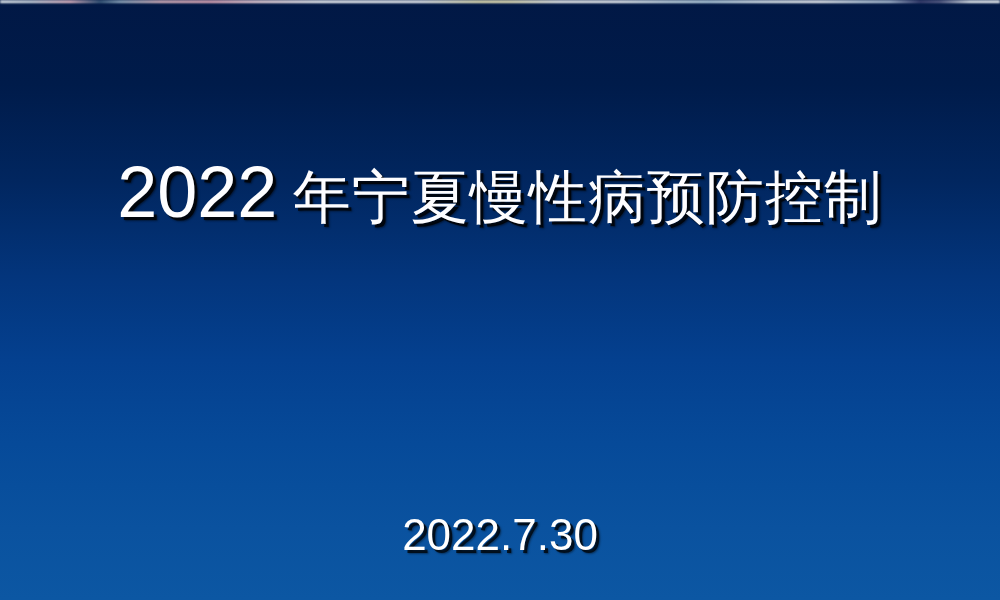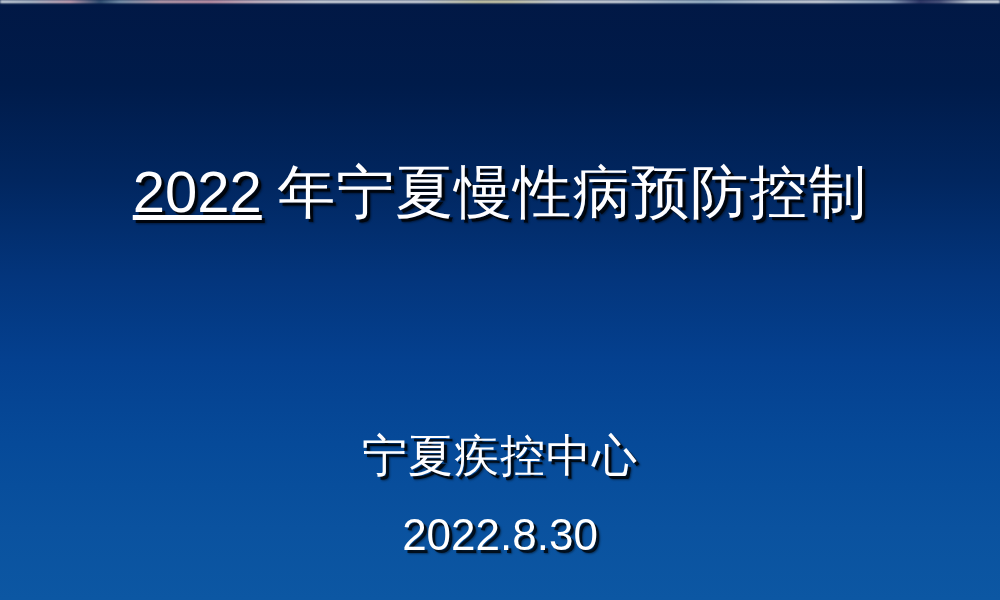--- a/index.html
+++ b/index.html
@@ -94,23 +94,22 @@
     font-size: 58px;
     line-height: 98px;
     letter-spacing: 1px;
     white-space: nowrap;
     text-shadow:
       3px 3px 0 rgba(0,0,0,0.78),
       4px 4px 2px rgba(0,0,0,0.45);
   }
   .title-line .lead-num {
     font-family: "Liberation Sans", "DejaVu Sans", sans-serif;
-    font-size: 58px;
+    font-size: 72px;
     letter-spacing: 0px;
-    text-decoration: underline;
   }
 
   #subtitle-block {
     top: 428px;
   }
   #subtitle-text {
     color: #fdfdff;
     font-size: 45px;
     line-height: 56px;
     letter-spacing: 1px;
@@ -142,21 +141,18 @@
 
   <div id="top-artifact">
     <div class="band"></div>
     <div class="fade"></div>
   </div>
 
   <div id="title-block" class="centered-block">
     <div class="title-line"><span class="lead-num">2022</span><span> 年宁夏慢性病预防控制</span></div>
   </div>
 
-  <div id="subtitle-block" class="centered-block">
-    <div id="subtitle-text">宁夏疾控中心</div>
-  </div>
 
   <div id="date-block" class="centered-block">
-    <div id="date-text">2022.8.30</div>
+    <div id="date-text">2022.7.30</div>
   </div>
 
 </div>
 
 </body></html>

